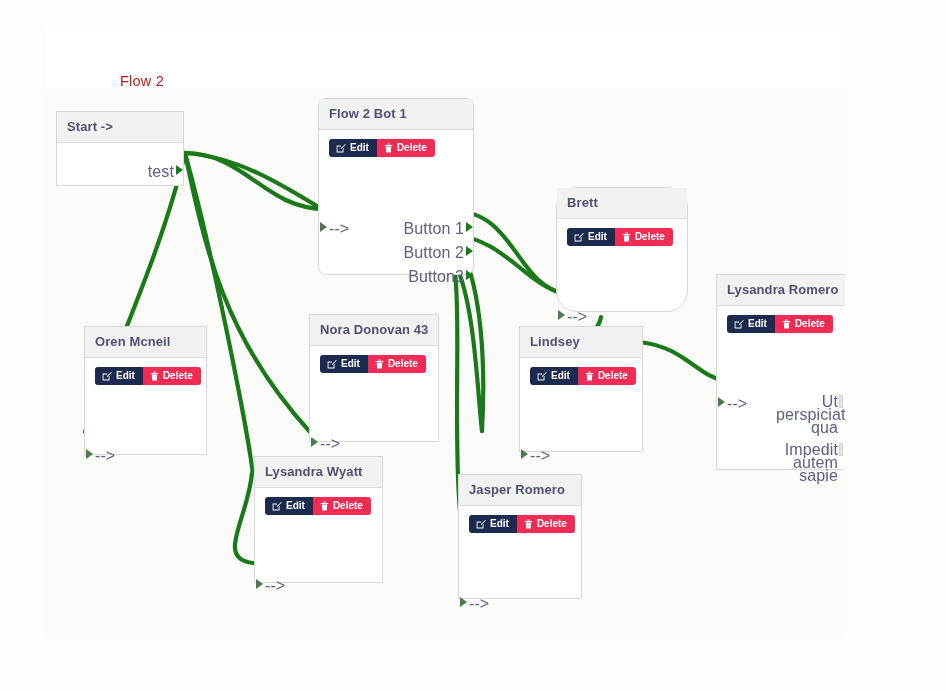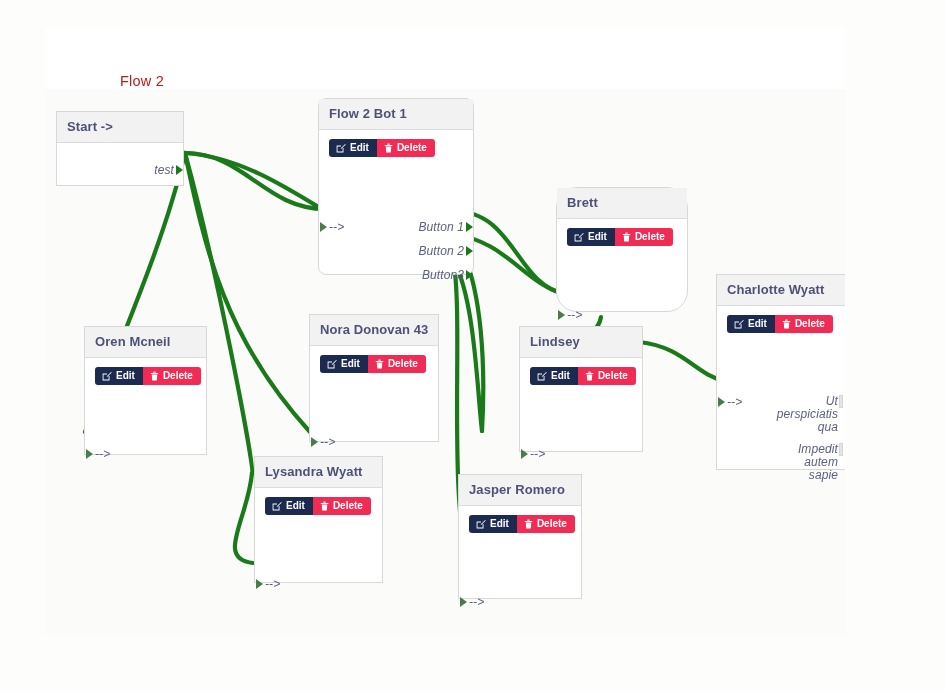--- a/index.html
+++ b/index.html
@@ -57,23 +57,22 @@
     white-space:nowrap;
   }
   .btn-edit{background:#1b2a4e;border-radius:3px 0 0 3px;}
   .btn-delete{background:#f02c55;border-radius:0 3px 3px 0;}
   .btn svg{display:block;}
 
   
   .ports{position:relative;}
   .port{
     position:absolute;
-    font-size:12px;color:#5b6180;white-space:nowrap;
+    font-size:16px;color:#5b6180;white-space:nowrap;
     letter-spacing:.1px;
-    font-style:italic;
   }
   .port-in{left:10px;}
   .port-out{right:9px;text-align:right;}
   .port-out.wrap{width:62px;white-space:normal;line-height:13px;}
 
   .marker{
     position:absolute;width:0;height:0;
     border-top:5px solid transparent;
     border-bottom:5px solid transparent;
   }
@@ -202,21 +201,21 @@
         <div class="ports">
           <div class="port port-in" style="top:62px;">
             <span class="marker marker-in" style="top:2px;"></span>
             <span>--&gt;</span>
           </div>
         </div>
       </div>
     </div>
 
     <div class="node" style="left:671px;top:185px;width:132px;">
-      <div class="node-header">Charlotte Wyatt</div>
+      <div class="node-header">Lysandra Romero</div>
       <div class="node-body" style="height:163px;">
         <div class="btn-row">
           <button class="btn btn-edit">
             <svg width="10" height="10" viewBox="0 0 16 16">
               <path fill="#ffffff" d="M1 4h7v1.4H2.4v8.2h8.2V8H12v7H1z"></path>
               <path fill="#ffffff" d="M14.6 1.4l1 1-6.5 6.5-1.6.6.6-1.6z"></path>
             </svg>
             <span>Edit</span>
           </button>
           <button class="btn btn-delete">

